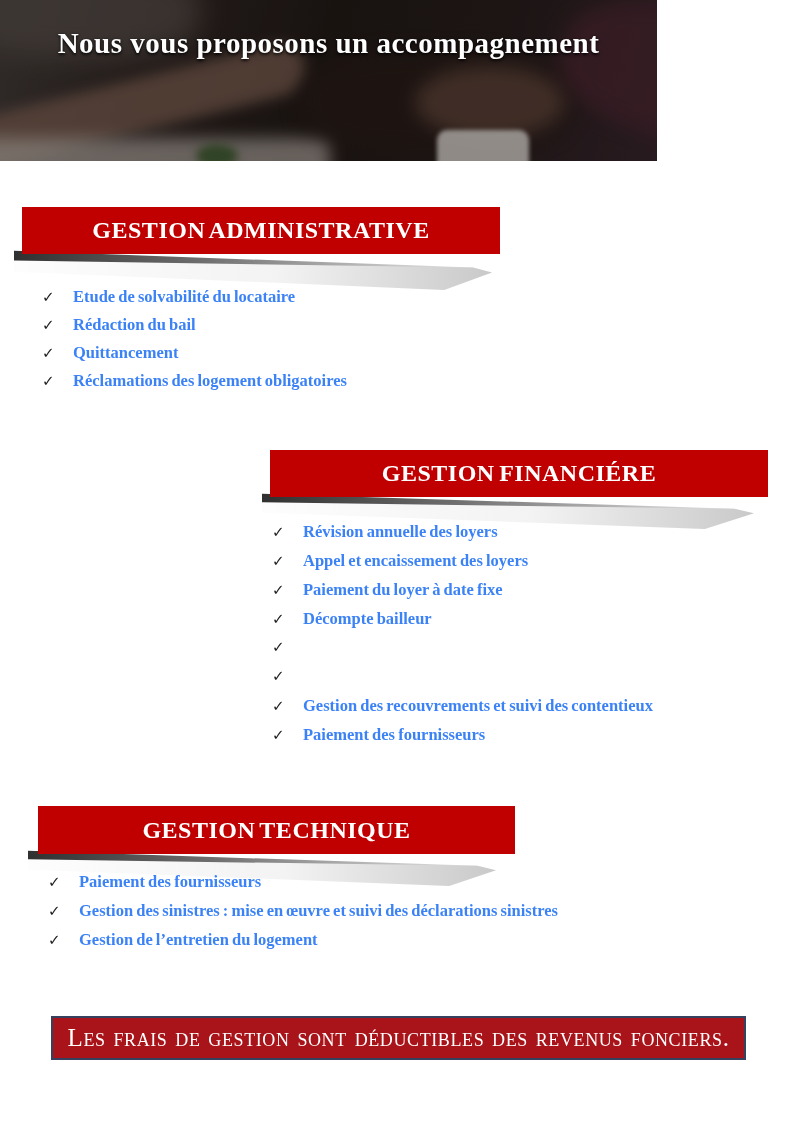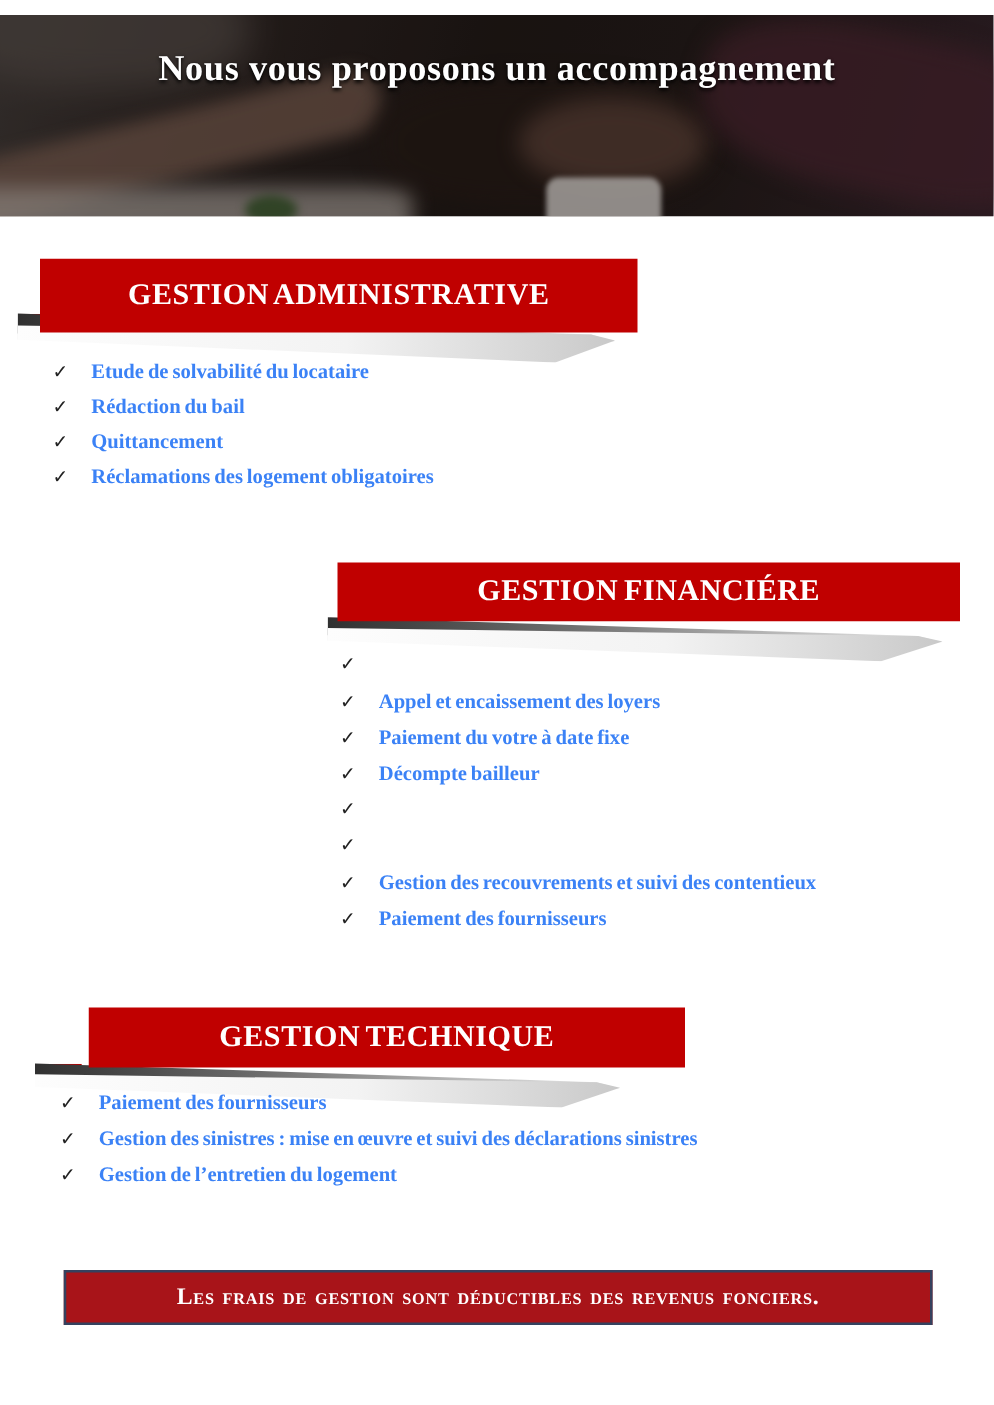--- a/index.html
+++ b/index.html
@@ -10,22 +10,22 @@
     position: relative;
     width: 795px;
     height: 1124px;
     background: #ffffff;
     overflow: hidden;
   }
 
   
   .hero {
     position: absolute;
-    left: 0; top: 12px;
-    width: 795px; height: 161px;
+    left: 0; top: 0;
+    width: 657px; height: 161px;
     overflow: hidden;
     background: linear-gradient(105deg, #3f3a37 0%, #2a2320 22%, #1d1714 48%, #211a18 72%, #33222a 100%);
   }
   .hero .blob { position: absolute; }
   .photo-corner-left  { left: -30px; top: -34px; width: 230px; height: 92px; background: #57504b; border-radius: 40%; filter: blur(14px); opacity: .75; }
   .photo-arm-left     { left: -40px; top: 80px; width: 350px; height: 52px; background: #7c6052; border-radius: 30px; transform: rotate(-14deg); filter: blur(7px); opacity: .8; }
   .photo-desk         { left: -20px; top: 138px; width: 350px; height: 42px; background: #bdb6ae; filter: blur(8px); opacity: .7; }
   .photo-plant        { left: 196px; top: 144px; width: 42px; height: 24px; background: #3f5c33; border-radius: 50%; filter: blur(4px); }
   .photo-center-dark  { left: 300px; top: 52px; width: 270px; height: 100px; background: #241a15; border-radius: 40%; filter: blur(10px); opacity: .85; }
   .photo-fists        { left: 415px; top: 66px; width: 150px; height: 72px; background: #6e4f43; border-radius: 50%; filter: blur(9px); opacity: .65; }
@@ -54,23 +54,23 @@
     color: #ffffff;
     display: flex;
     align-items: center;
     justify-content: center;
     font-weight: 700;
     font-size: 24px;
     letter-spacing: .5px;
     word-spacing: -2px;
     z-index: 2;
   }
-  .banner-admin { left: 32px;  top: 207px; width: 478px; height: 59px; }
+  .banner-admin { left: 22px;  top: 207px; width: 478px; height: 47px; }
   .banner-fin   { left: 270px; top: 450px; width: 498px; height: 47px; }
-  .banner-tech  { left: 38px;  top: 806px; width: 477px; height: 48px; margin-left: 33px; }
+  .banner-tech  { left: 38px;  top: 806px; width: 477px; height: 48px; }
 
   
   .curl { position: absolute; z-index: 1; }
   .curl-admin { left: 14px;  top: 250px; width: 478px; height: 40px; }
   .curl-fin   { left: 262px; top: 493px; width: 492px; height: 36px; }
   .curl-tech  { left: 28px;  top: 850px; width: 468px; height: 36px; }
   .curl .curl-red {
     position: absolute; left: 2px; top: 1px; width: 36px; height: 13px;
     background: #b40000;
     clip-path: polygon(0 0, 100% 0, 68% 85%, 0 48%);
@@ -122,22 +122,22 @@
     left: 51px; top: 1016px;
     width: 695px; height: 44px;
     background: #A81419;
     border: 2px solid #35415E;
     display: flex;
     align-items: center;
     justify-content: center;
   }
   .footer-banner .footer-text {
     color: #ffffff;
-    font-weight: 700;
-    font-size: 19px;
+    font-weight: 400;
+    font-size: 25px;
     font-variant: small-caps;
     letter-spacing: .6px;
     word-spacing: 1px;
   }
 </style>
 </head>
 <body>
 
 <div class="page">
 
@@ -187,28 +187,29 @@
     <span>GESTION FINANCIÉRE</span>
   </div>
   <div class="curl curl-fin">
     <div class="curl-red"></div>
     <div class="curl-dark"></div>
     <div class="curl-white"></div>
   </div>
   <ul class="checklist list-fin">
     <li>
       <span class="check">✓</span>
+      <span class="item-text">Révision annuelle des loyers</span>
     </li>
     <li>
       <span class="check">✓</span>
       <span class="item-text">Appel et encaissement des loyers</span>
     </li>
     <li>
       <span class="check">✓</span>
-      <span class="item-text">Paiement du votre à date fixe</span>
+      <span class="item-text">Paiement du loyer à date fixe</span>
     </li>
     <li>
       <span class="check">✓</span>
       <span class="item-text">Décompte bailleur</span>
     </li>
     <li>
       <span class="check">✓</span>
     </li>
     <li>
       <span class="check">✓</span>

